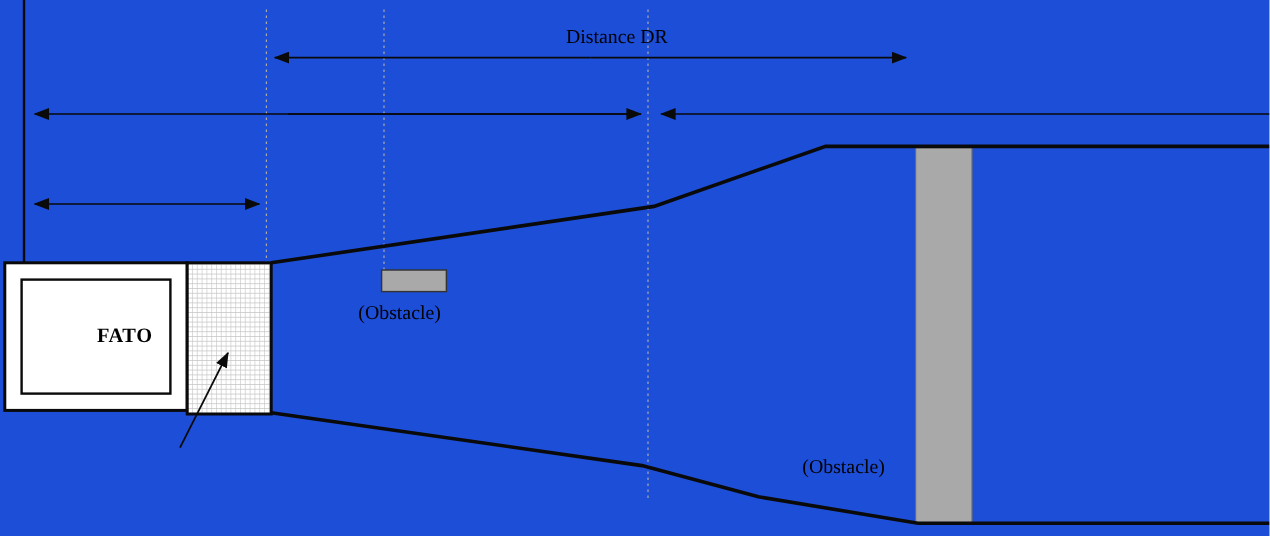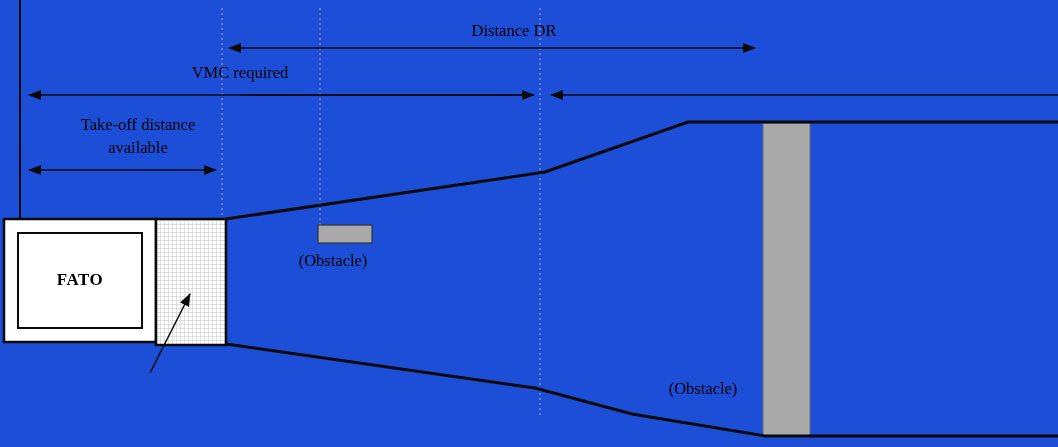--- a/index.html
+++ b/index.html
@@ -14,21 +14,21 @@
   }
   .stage svg { position: absolute; left: 0; top: 0; }
   .lbl {
     position: absolute;
     font-size: 16.5px;
     line-height: 20px;
     text-align: center;
     white-space: nowrap;
   }
   .lbl.two-line { white-space: normal; line-height: 23px; }
-  .lbl.bold { font-weight: bold; font-size: 17px; letter-spacing: 0.5px; }
+  .lbl.bold { font-weight: bold; font-size: 17px; letter-spacing: 0.5px; margin-left: 24px; }
 </style>
 </head>
 <body>
 
 <div class="stage">
 
   <svg width="1058" height="447" viewBox="0 0 1058 447">
     <defs>
       <marker id="ah" markerUnits="userSpaceOnUse" markerWidth="13" markerHeight="10" refX="12" refY="5" orient="auto">
         <path d="M0,0 L13,5 L0,10 Z" fill="#0a0a0a"></path>
@@ -64,27 +64,22 @@
     <line x1="1058" y1="95" x2="551" y2="95" stroke="#0a0a0a" stroke-width="1.4" marker-end="url(#ah)"></line>
 
     <line x1="120" y1="170" x2="29" y2="170" stroke="#0a0a0a" stroke-width="1.4" marker-end="url(#ah)"></line>
     <line x1="120" y1="170" x2="216" y2="170" stroke="#0a0a0a" stroke-width="1.4" marker-end="url(#ah)"></line>
 
     <line x1="150" y1="373" x2="190" y2="294" stroke="#0a0a0a" stroke-width="1.5" marker-end="url(#ah)"></line>
   </svg>
 
   <div class="lbl" style="left:434px; top:21px; width:160px;">Distance DR</div>
 
-  <div class="lbl" style="left:160px; top:63px; width:160px;">VMC required</div>
 
 
-  <div class="lbl two-line" style="left:40px; top:113px; width:196px;">
-    <span>Take-off distance</span><br>
-    <span>available</span>
-  </div>
 
   <div class="lbl bold" style="left:18px; top:270px; width:124px;">FATO</div>
 
   <div class="lbl" style="left:268px; top:251px; width:130px;">(Obstacle)</div>
 
 
   <div class="lbl" style="left:638px; top:379px; width:130px;">(Obstacle)</div>
 
 </div>
 

